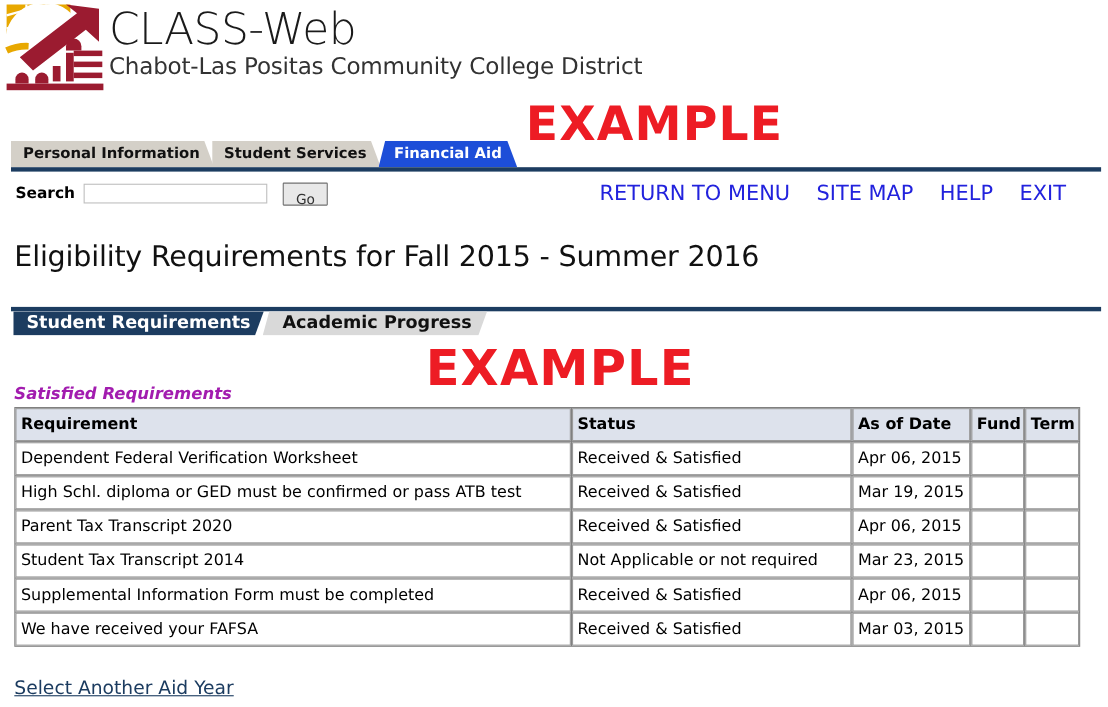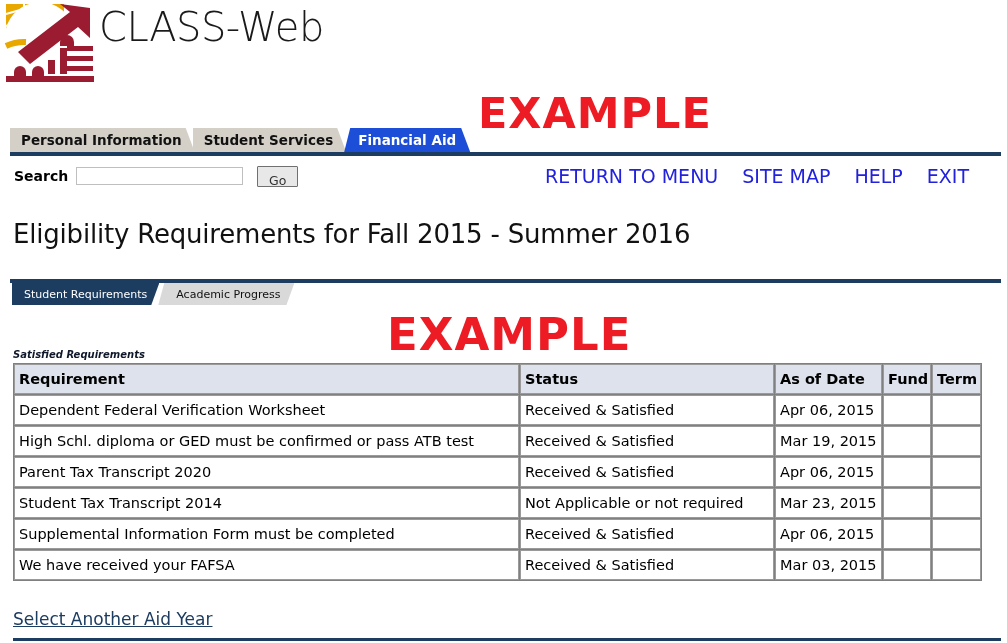--- a/index.html
+++ b/index.html
@@ -201,23 +201,22 @@
     position: absolute;
     left: 12px;
     top: 4px;
     display: flex;
     align-items: flex-start;
     height: 22px;
   }
   .sub-tab {
     height: 22px;
     display: flex;
-    align-items: center;
-    font-size: 11px;
-    font-weight: normal;
+    font-size: 16px;
+    font-weight: bold;
     padding: 0 12px;
     box-sizing: border-box;
     white-space: nowrap;
     cursor: pointer;
     margin-right: -1px;
     clip-path: polygon(0 0, 100% 0, calc(100% - 8px) 100%, 0 100%);
   }
   .sub-tab.active {
     background: #1c3c60;
     color: #ffffff;
@@ -226,24 +225,24 @@
   .sub-tab.inactive {
     background: #d9d9d9;
     color: #111111;
     padding: 0 14px 0 18px;
     clip-path: polygon(6px 0, 100% 0, calc(100% - 8px) 100%, 0 100%);
   }
 
   
   #section-caption {
     margin: 42px 0 3px 13px;
-    font-size: 10px;
+    font-size: 15px;
     font-weight: bold;
     font-style: italic;
-    color: #0f172a;
+    color: #a21caf;
   }
 
   
   #requirements-table {
     margin-left: 13px;
     border-collapse: separate;
     border-spacing: 1px;
     width: 967px;
     table-layout: fixed;
     background: #808080;
@@ -324,20 +323,21 @@
         <path d="M56 40 a7 7 0 0 1 14 0 l0 4 l-14 0 Z"></path>
         <rect x="2" y="74" width="88" height="6"></rect>
         <path d="M10 70 a6 6 0 0 1 12 0 l0 4 l-12 0 Z"></path>
         <path d="M28 70 a6 6 0 0 1 12 0 l0 4 l-12 0 Z"></path>
       </g>
     </svg>
   </div>
 
   <div id="brand-text">
     <div id="brand-title">CLASS-Web</div>
+    <div id="brand-subtitle">Chabot-Las Positas Community College District</div>
   </div>
 </div>
 
 <div class="example-watermark" id="example-top">EXAMPLE</div>
 
 <div id="main-tabs-wrap">
   <div id="main-tabs">
     <div class="main-tab inactive">
       <span>Personal Information</span>
     </div>

